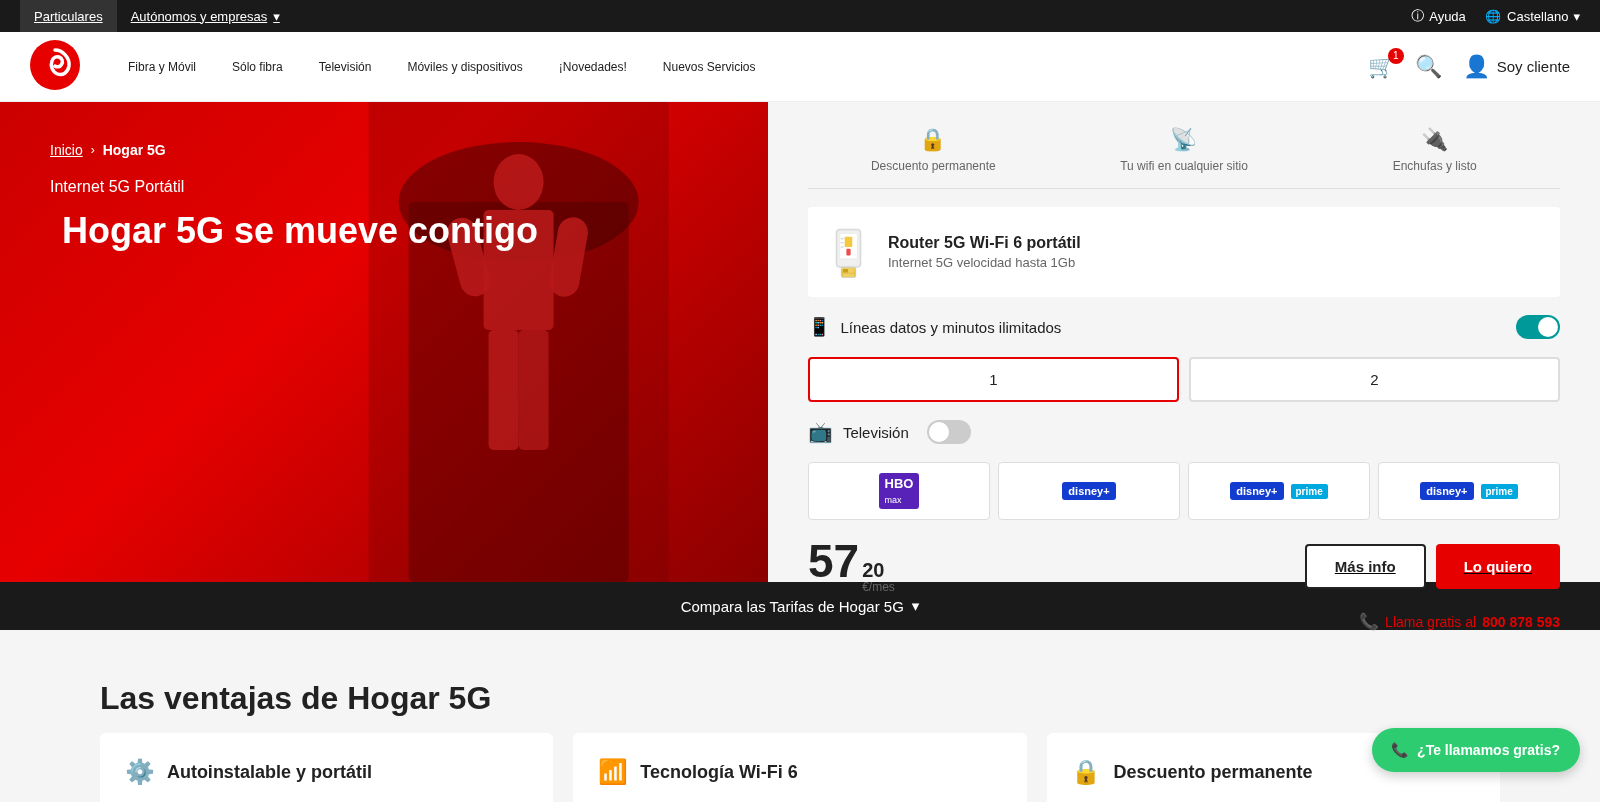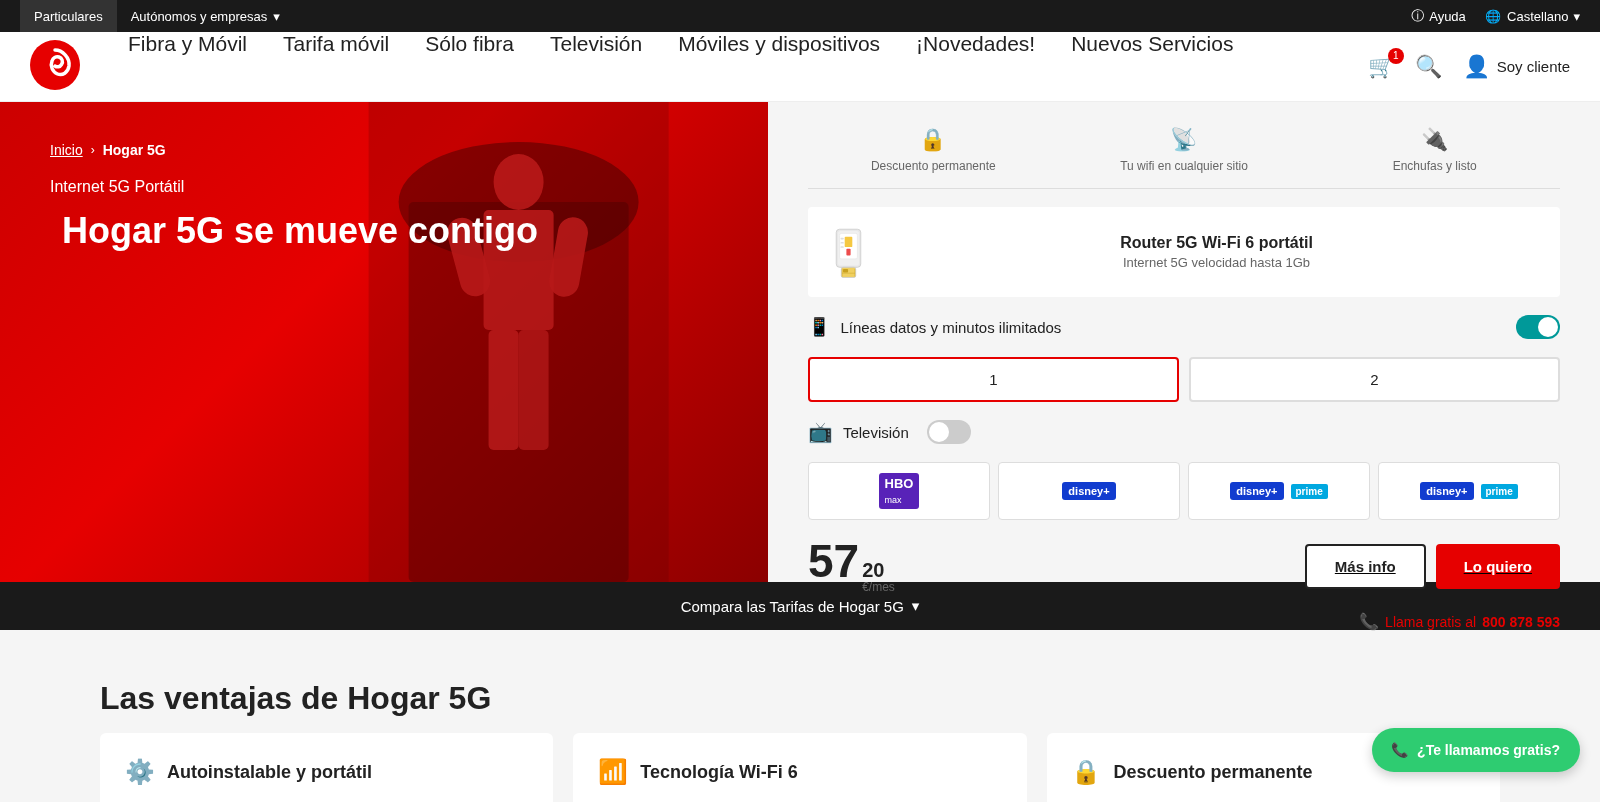--- a/index.html
+++ b/index.html
@@ -17,20 +17,21 @@
       color: #fff;
     }
     .top-bar-left { display: flex; gap: 0; }
     .top-bar-item {
       padding: 0 14px;
       height: 32px;
       display: flex;
       align-items: center;
       cursor: pointer;
       font-size: 13px;
+      text-decoration: underline;
     }
     .top-bar-item.active { background: #333; }
     .top-bar-item.with-arrow { gap: 6px; }
     .top-bar-right { display: flex; align-items: center; gap: 20px; font-size: 13px; }
     .top-bar-right-item { display: flex; align-items: center; gap: 5px; cursor: pointer; }
 
     
     .main-nav {
       background: #fff;
       display: flex;
@@ -47,21 +48,22 @@
     }
     .nav-links {
       display: flex;
       gap: 0;
       flex: 1;
     }
     .nav-link {
       padding: 0 18px;
       height: 70px;
       display: flex;
-      font-size: 21px;
+      align-items: center;
+      font-size: 12px;
       color: #222;
       cursor: pointer;
       white-space: nowrap;
     }
     .nav-icons {
       display: flex;
       align-items: center;
       gap: 20px;
     }
     .nav-icon-item {
@@ -157,21 +159,21 @@
       padding: 15px;
       border-radius: 4px;
     }
     .product-image {
       width: 50px;
       height: 60px;
       display: flex;
       align-items: center;
       justify-content: center;
     }
-    .product-info { flex: 1; text-align: center; }
+    .product-info { flex: 1; }
     .product-name { font-size: 16px; font-weight: 700; color: #222; }
     .product-desc { font-size: 13px; color: #666; margin-top: 3px; }
 
     
     .toggle-row {
       display: flex;
       align-items: center;
       gap: 10px;
       font-size: 15px;
       color: #222;
@@ -400,23 +402,20 @@
       <circle cx="50" cy="50" r="50" fill="#e60000"></circle>
       <path d="M50 20 C65 20 80 35 78 52 C76 65 65 72 55 68 C45 64 40 52 44 42 C46 36 52 32 58 34 C64 36 67 43 63 49 C60 54 54 55 50 52" stroke="white" stroke-width="7" fill="none" stroke-linecap="round"></path>
     </svg>
   </div>
 
   <div class="nav-links">
     <div class="nav-link">
       <span>Fibra y Móvil</span>
     </div>
     <div class="nav-link">
-      <span>Tarifa móvil</span>
-    </div>
-    <div class="nav-link">
       <span>Sólo fibra</span>
     </div>
     <div class="nav-link">
       <span>Televisión</span>
     </div>
     <div class="nav-link">
       <span>Móviles y dispositivos</span>
     </div>
     <div class="nav-link">
       <span>¡Novedades!</span>

